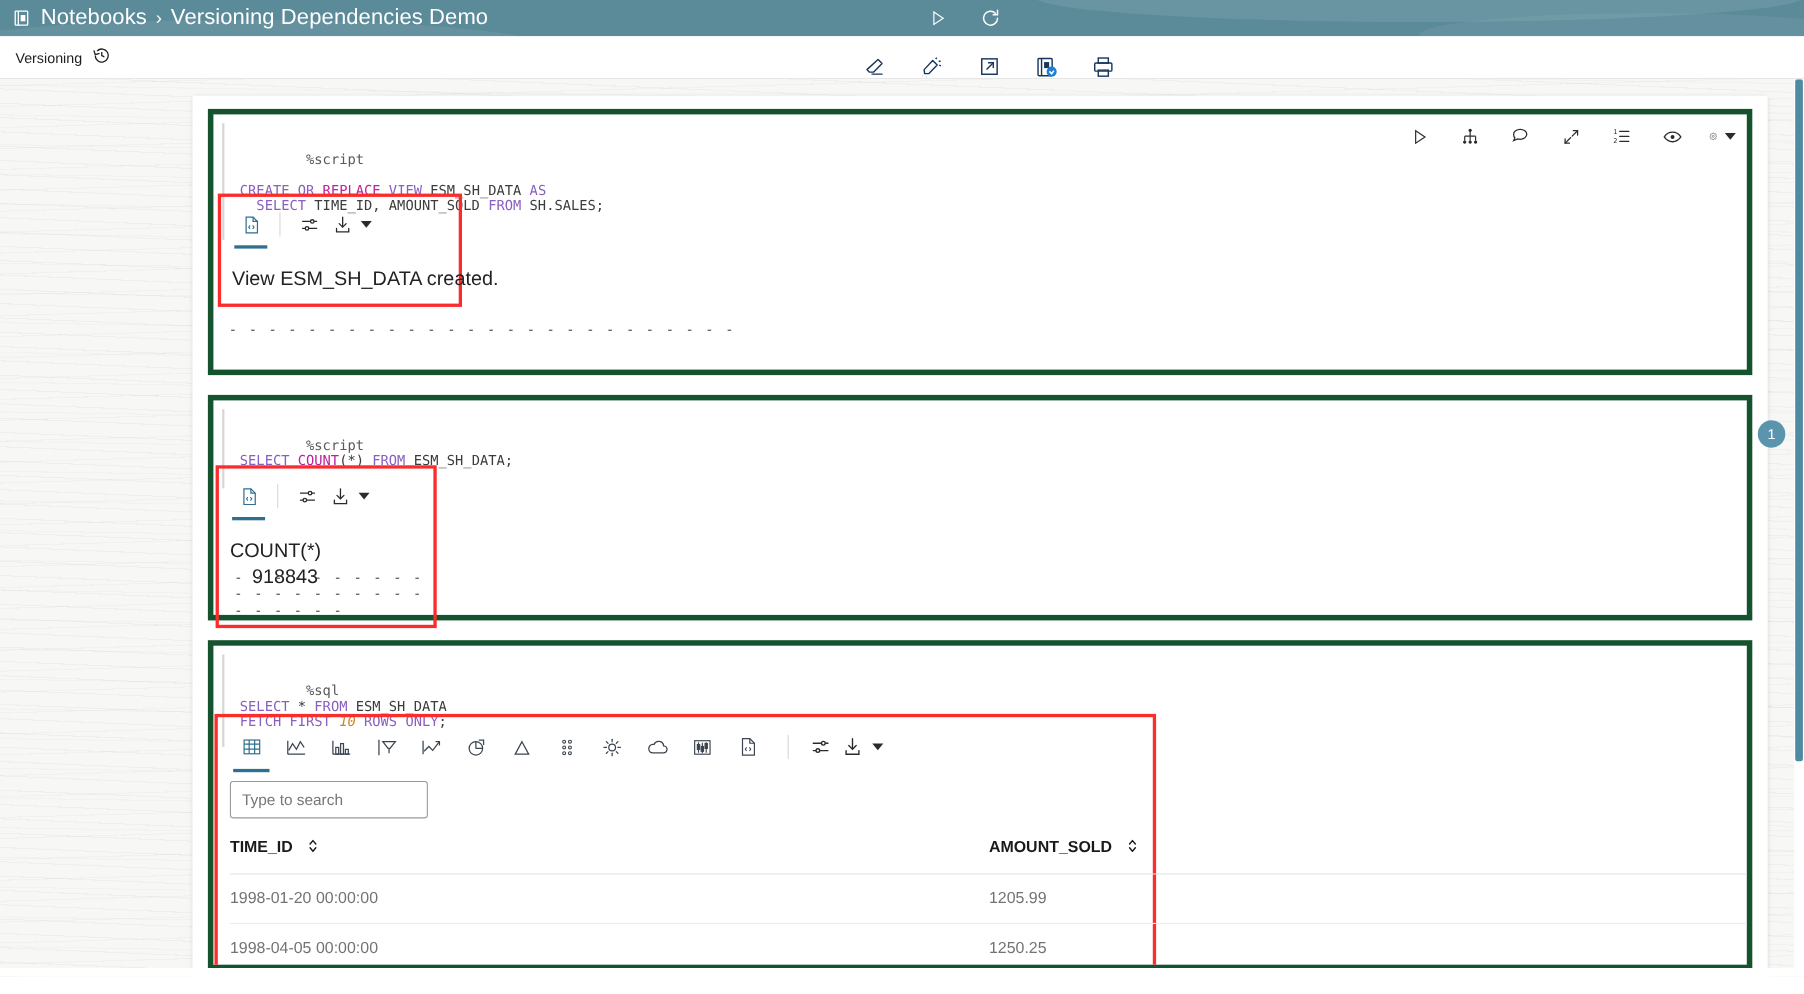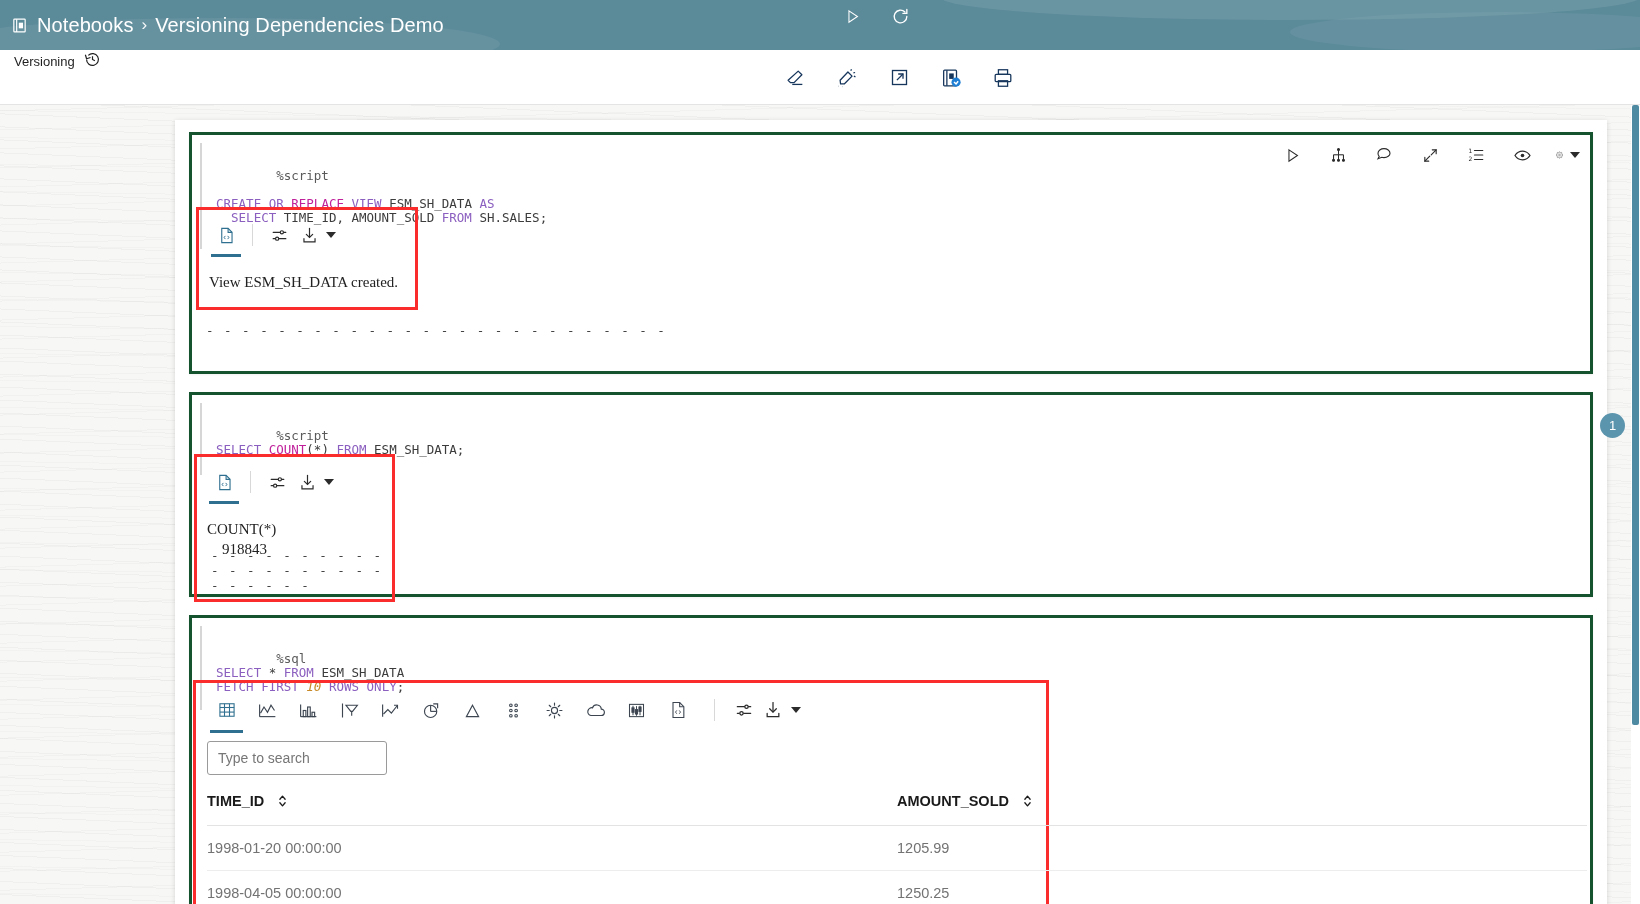--- a/index.html
+++ b/index.html
@@ -7,21 +7,21 @@
     margin: 0; padding: 0;
     width: 1640px; height: 904px;
     overflow: hidden;
     font-family: "Liberation Sans", sans-serif;
     background: #ffffff;
   }
 
   
   .topbar {
     position: relative;
-    height: 50px;
+    height: 33px;
     background: #5b8a99;
     color: #ffffff;
     display: flex;
     align-items: center;
     padding: 0 0 0 10px;
     overflow: hidden;
   }
   .topbar .wave {
     position: absolute;
     border-radius: 50%;
@@ -47,25 +47,25 @@
     display: flex; align-items: center; gap: 24px;
   }
   .topbar-actions .tbtn {
     width: 24px; height: 24px; display: flex; align-items: center; justify-content: center;
     cursor: pointer;
   }
 
   
   .subbar {
     position: relative;
-    height: 55px;
+    height: 39px;
     background: #fff;
     border-bottom: 1px solid #e4e4e4;
     display: flex;
-    align-items: flex-start;
+    align-items: center;
   }
   .versioning {
     display: flex; align-items: center; gap: 8px;
     margin-left: 14px;
     font-size: 13px; color: #1f1f1f;
     cursor: pointer;
   }
   .subbar-icons {
     position: absolute; left: 780px; top: 0; height: 55px;
     display: flex; align-items: center; gap: 22px;
@@ -92,21 +92,21 @@
     left: 175px; top: 15px;
     width: 1432px;
     bottom: -40px;
     background: #ffffff;
     box-shadow: 0 1px 5px rgba(0,0,0,0.14);
     padding: 12px 14px 0 14px;
   }
 
   .para {
     position: relative;
-    border: 3px solid #14532d;
+    border: 5px solid #14532d;
     background: #fff;
     margin-bottom: 18px;
     box-shadow: 0 1px 2px rgba(0,0,0,0.05);
   }
 
   .para-tools {
     position: absolute;
     right: 10px; top: 8px;
     display: flex; align-items: center; gap: 22px;
   }
@@ -159,22 +159,22 @@
   .caret {
     width: 0; height: 0;
     border-left: 5px solid transparent;
     border-right: 5px solid transparent;
     border-top: 6px solid #2b2b2b;
     margin-left: 4px;
     cursor: pointer;
   }
 
   .res-text {
-    font-family: Liberation Serif, serif;
-    font-size: 15px;
+    font-family: Liberation Sans, sans-serif;
+    font-size: 18px;
     line-height: 1.35;
     color: #222;
     padding: 18px 0 0 10px;
     white-space: pre;
   }
   .dashes {
     font-family: "DejaVu Sans Mono", monospace;
     font-size: 12.5px;
     color: #444;
     letter-spacing: 1.5px;

